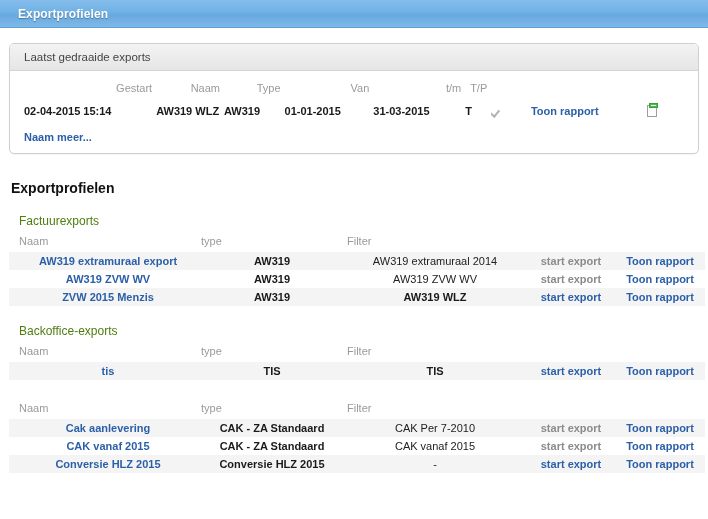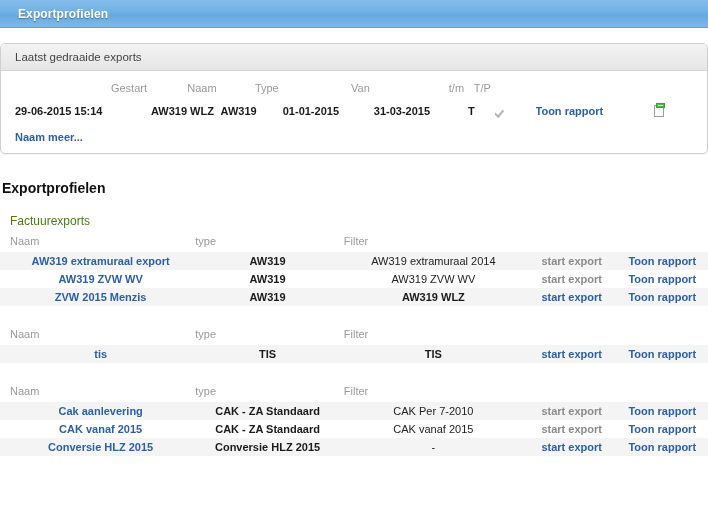--- a/index.html
+++ b/index.html
@@ -29,21 +29,21 @@
   #titlebar .title {
     color: #ffffff;
     font-size: 12px;
     font-weight: bold;
     text-shadow: 0 1px 1px rgba(0,0,0,.32);
     letter-spacing: .1px;
   }
 
   
   #page {
-    padding: 0 0;
+    padding: 0 9px;
   }
 
   
   .panel {
     margin-top: 15px;
     border: 1px solid #cfcfcf;
     border-radius: 5px;
     background: #ffffff;
     overflow: hidden;
     box-shadow: 0 1px 1px rgba(0,0,0,.04);
@@ -227,21 +227,21 @@
             <th>Van</th>
             <th>t/m</th>
             <th>T/P</th>
             <th></th>
             <th></th>
             <th></th>
           </tr>
         </thead>
         <tbody>
           <tr class="plain">
-            <td class="b cell-pad-left">29-06-2015 15:14</td>
+            <td class="b cell-pad-left">02-04-2015 15:14</td>
             <td class="b">AW319 WLZ</td>
             <td class="b">AW319</td>
             <td class="b">01-01-2015</td>
             <td class="b">31-03-2015</td>
             <td class="b">T</td>
             <td><span class="check"></span></td>
             <td><a class="lnk">Toon rapport</a></td>
             <td><span class="doc-icon"><span class="sheet"></span><span class="tag"></span></span></td>
           </tr>
         </tbody>
@@ -293,20 +293,21 @@
           <td class="b">AW319</td>
           <td class="b">AW319 WLZ</td>
           <td><a class="lnk">start export</a></td>
           <td><a class="lnk">Toon rapport</a></td>
         </tr>
       </tbody>
     </table>
   </div>
 
   <div class="section">
+    <div class="section-title">Backoffice-exports</div>
     <table class="list">
       <colgroup>
         <col style="width:192px">
         <col style="width:146px">
         <col style="width:180px">
         <col style="width:92px">
         <col style="width:86px">
       </colgroup>
       <thead>
         <tr>

